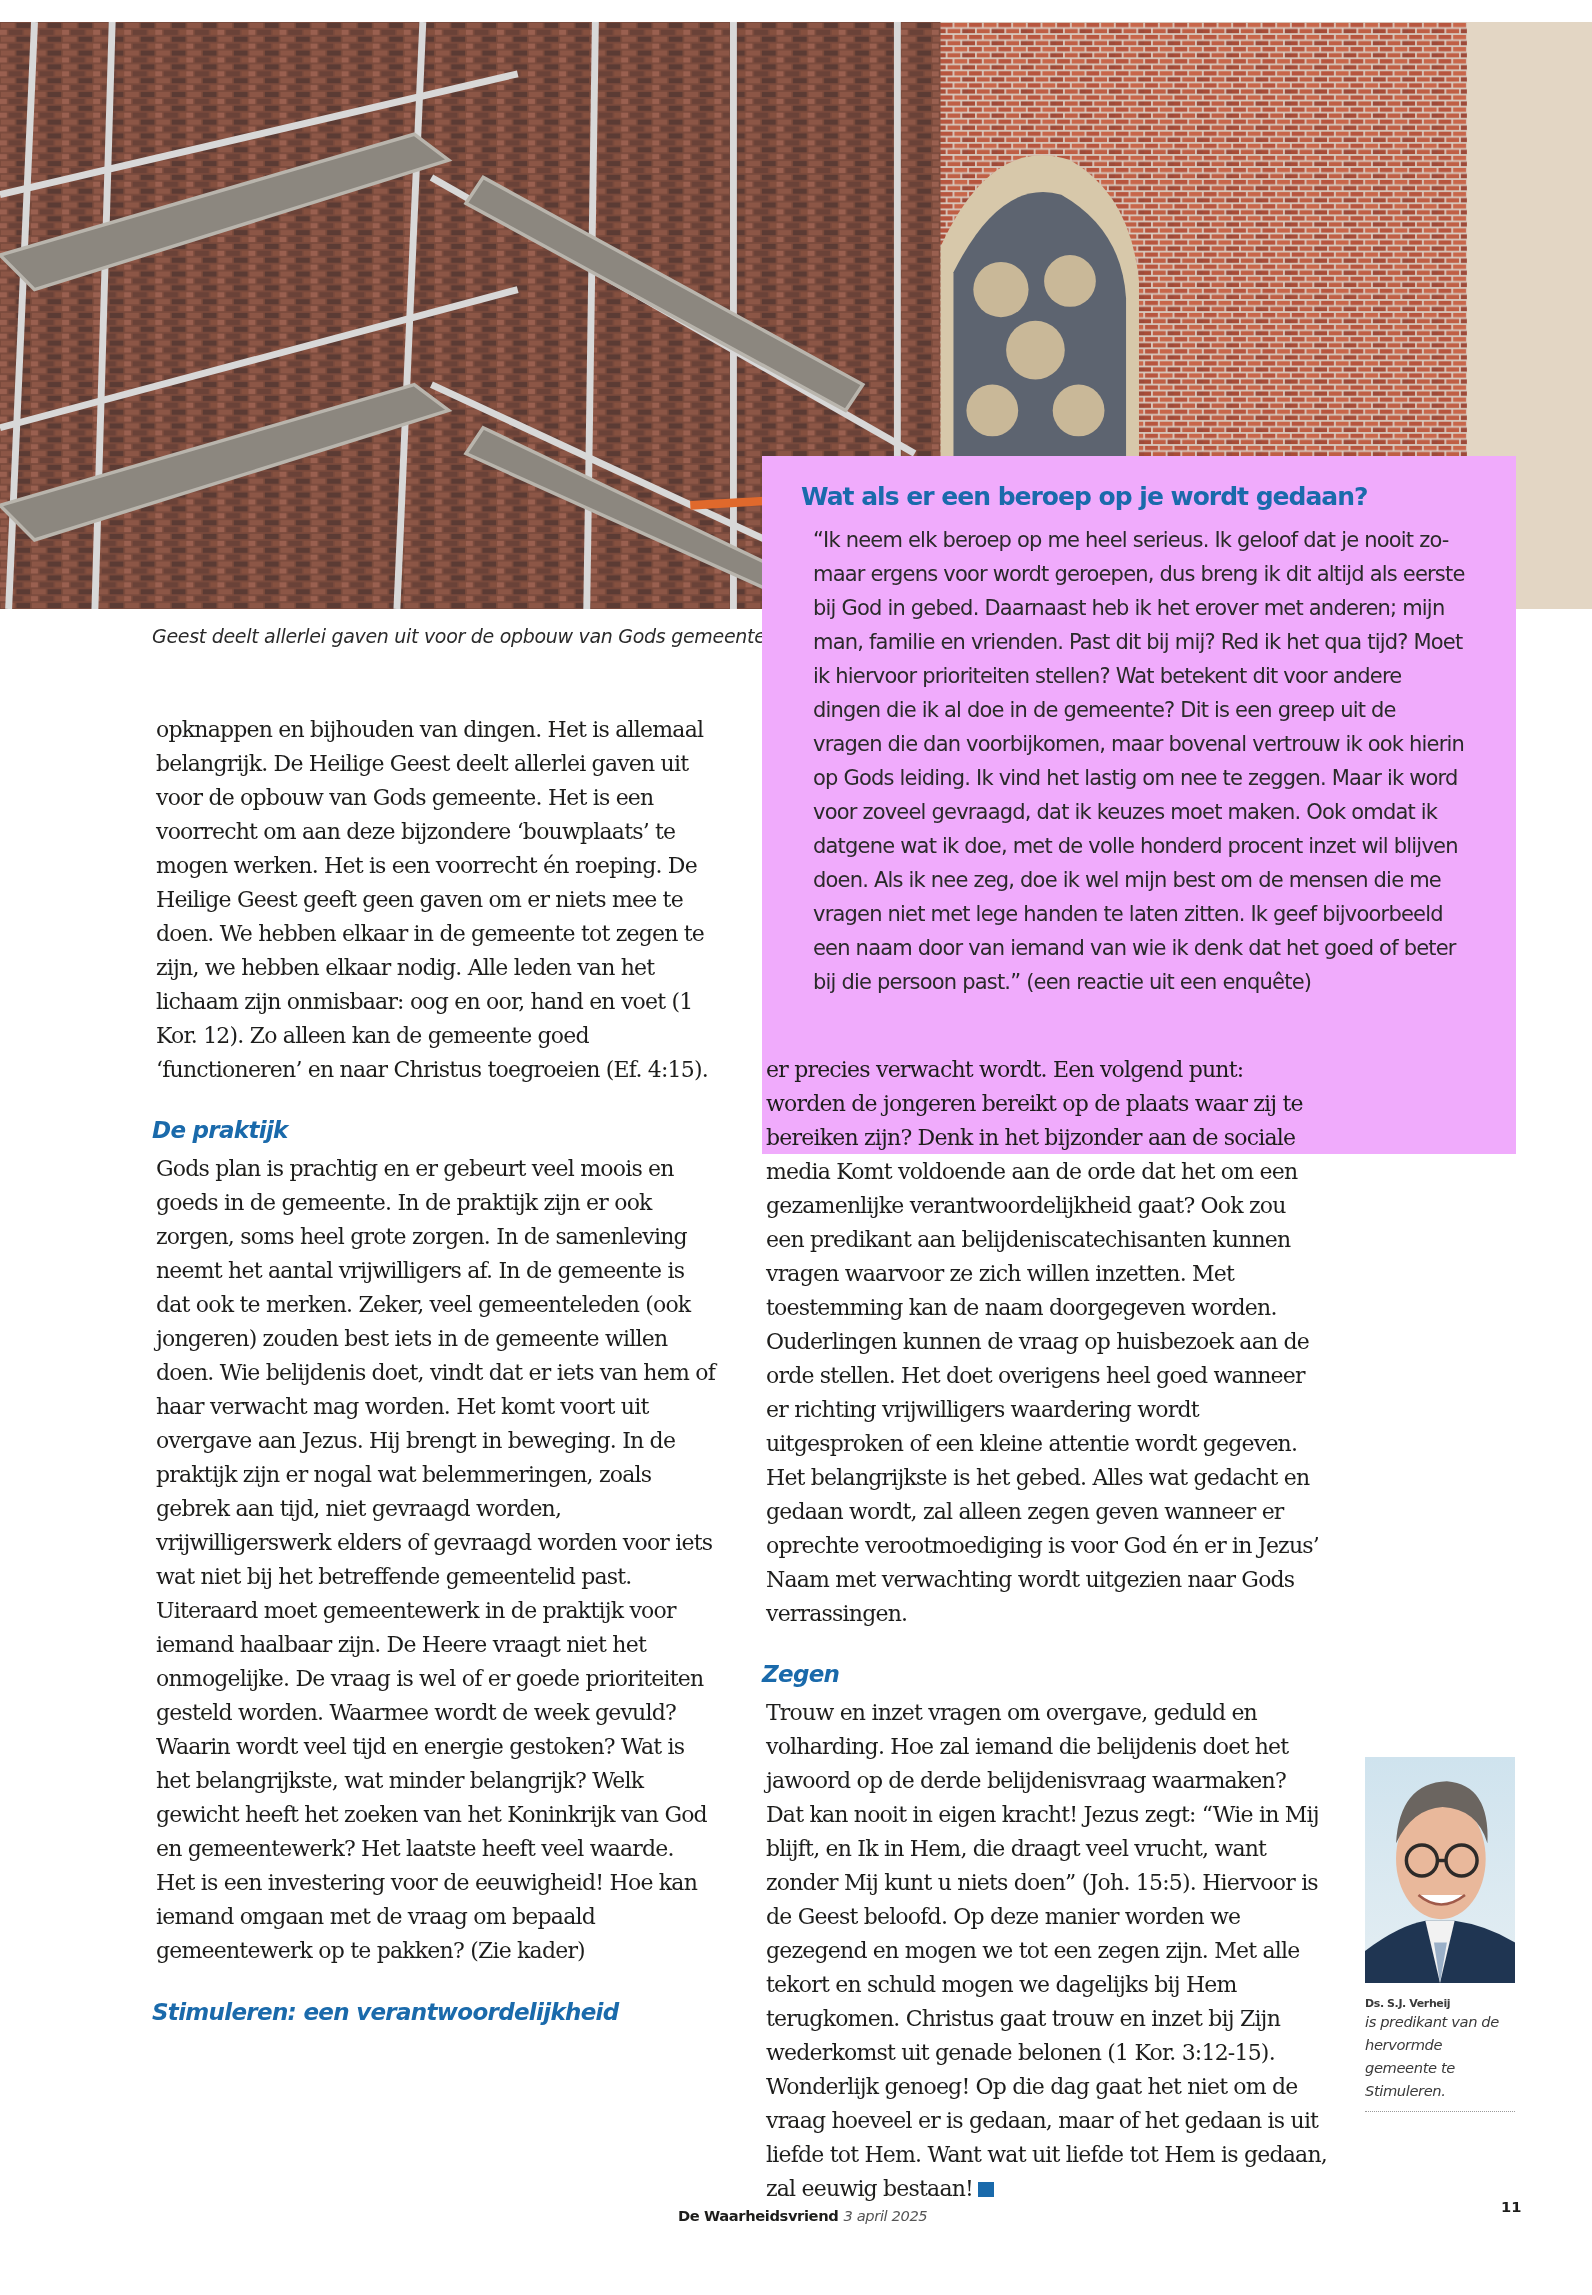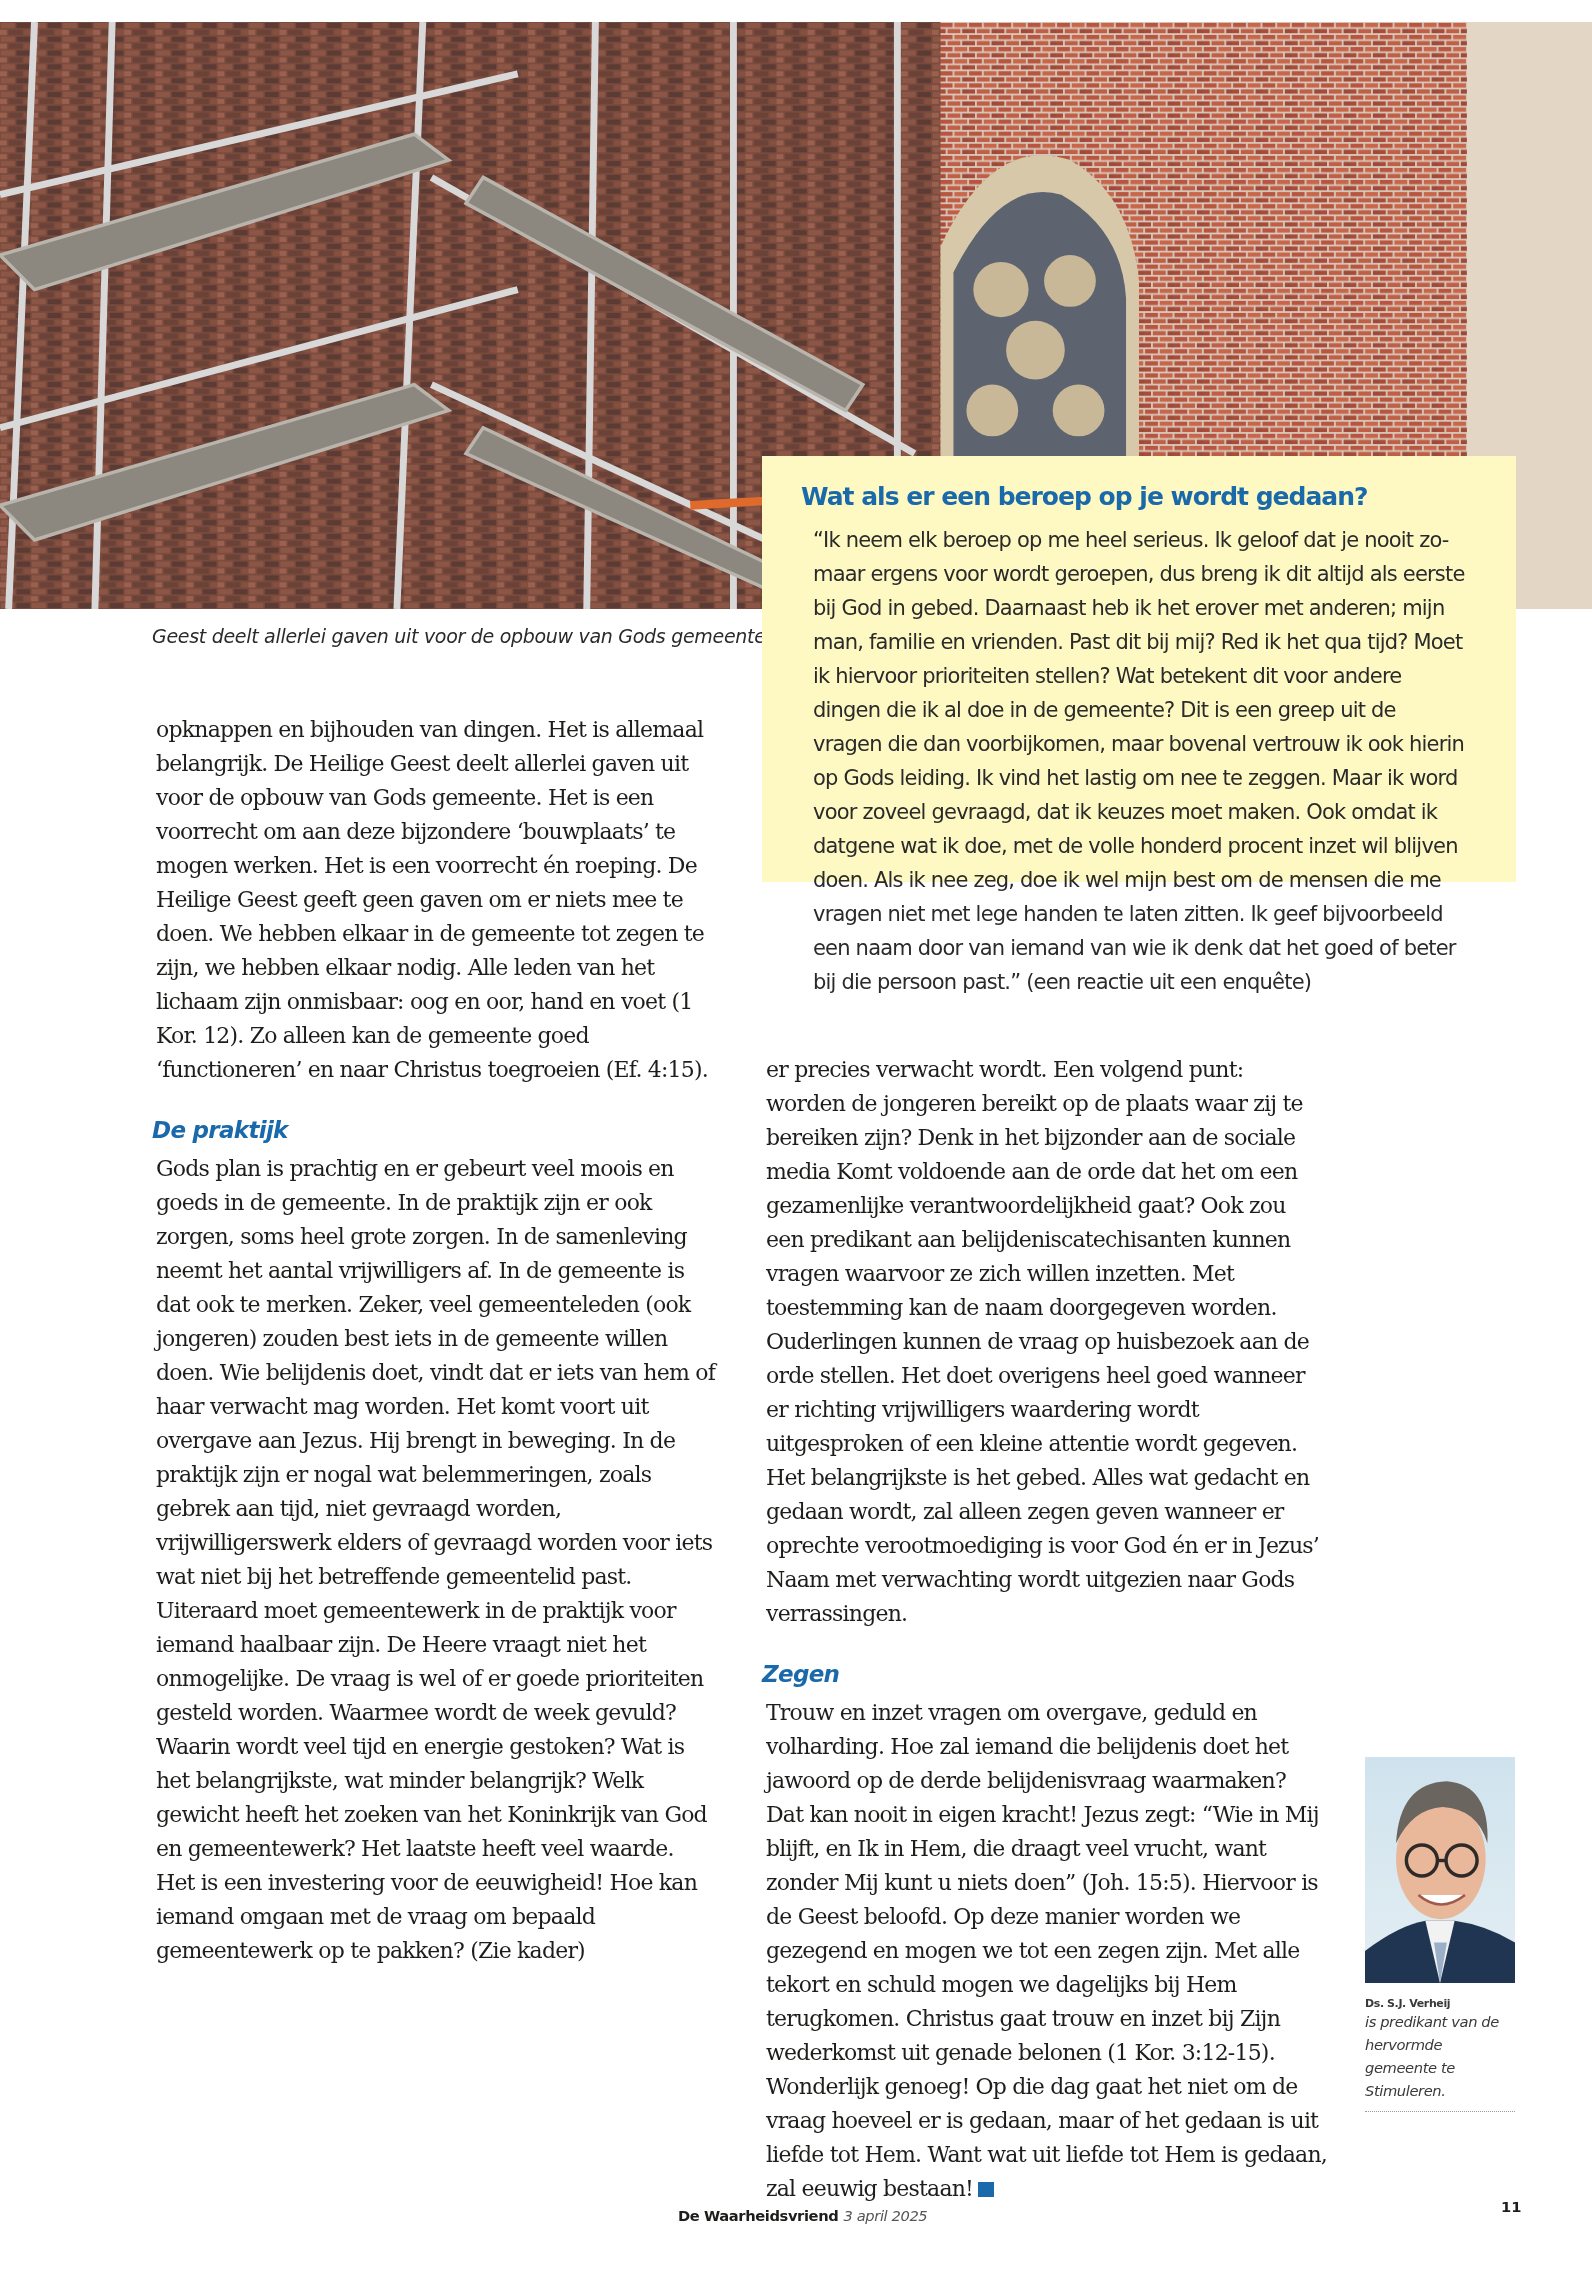--- a/index.html
+++ b/index.html
@@ -3,21 +3,21 @@
 <meta charset="utf-8">
 <style>
   html, body { margin:0; padding:0; }
   body { width:1592px; height:2295px; background:#ffffff; position:relative; overflow:hidden; font-family:"DejaVu Serif", serif; color:#1d1d1b; }
   .photo { position:absolute; left:0; top:21.6px; width:1592px; height:587px; overflow:hidden;
     background:
       linear-gradient(90deg, rgba(0,0,0,0) 0, rgba(0,0,0,0) 100%),
       #8a5a48; }
   .photo svg { position:absolute; left:0; top:0; width:100%; height:100%; }
   .caption { position:absolute; left:152px; top:625px; font-family:"DejaVu Sans", sans-serif; font-style:italic; font-size:19px; color:#2a2a2a; letter-spacing:-0.3px; }
-  .kader { position:absolute; left:762px; top:456px; width:754px; height:426px; background:#fef9c3; box-sizing:border-box; padding:26px 35px 0 39px; }
+  .kader { position:absolute; left:762px; top:456px; width:754px; height:698px; background:#f0abfc; box-sizing:border-box; padding:26px 35px 0 39px; }
   .kader h2 { margin:0 0 3.5px 0; font-family:"DejaVu Sans", sans-serif; font-weight:bold; font-size:25px; color:#1a6aab; letter-spacing:-1px; line-height:29px; }
   .kader p { margin:12px; font-family:"DejaVu Sans", sans-serif; font-size:21px; line-height:34px; color:#2a2a2a; letter-spacing:-0.8px; }
   .col { position:absolute; font-family:"DejaVu Serif", serif; font-size:22px; line-height:34px; color:#1d1d1b; letter-spacing:-0.8px; }
   .col p { margin:4px; }
   .col h3 { margin:0; font-family:"DejaVu Sans", sans-serif; font-style:italic; font-weight:bold; font-size:23px; line-height:35px; color:#1a6aab; letter-spacing:-0.7px; }
   .col .gap { height:22.4px; }
   .col1 { left:152px; top:709px; width:570px; }
   .col2 { left:762px; top:1049px; width:570px; }
   .endmark { display:inline-block; width:15.5px; height:15.5px; background:#1a6aab; margin-left:5.2px; vertical-align:-0.9px; }
   .author { position:absolute; left:1365px; top:1757px; width:150px; }
@@ -94,20 +94,21 @@
   <h2>Wat als er een beroep op je wordt gedaan?</h2>
   <p>“Ik neem elk beroep op me heel serieus. Ik geloof dat je nooit zo-maar ergens voor wordt geroepen, dus breng ik dit altijd als eerste bij God in gebed. Daarnaast heb ik het erover met anderen; mijn man, familie en vrienden. Past dit bij mij? Red ik het qua tijd? Moet ik hiervoor prioriteiten stellen? Wat betekent dit voor andere dingen die ik al doe in de gemeente? Dit is een greep uit de vragen die dan voorbijkomen, maar bovenal vertrouw ik ook hierin op Gods leiding. Ik vind het lastig om nee te zeggen. Maar ik word voor zoveel gevraagd, dat ik keuzes moet maken. Ook omdat ik datgene wat ik doe, met de volle honderd procent inzet wil blijven doen. Als ik nee zeg, doe ik wel mijn best om de mensen die me vragen niet met lege handen te laten zitten. Ik geef bijvoorbeeld een naam door van iemand van wie ik denk dat het goed of beter bij die persoon past.” (een reactie uit een enquête)</p>
 </div>
 
 <div class="col col1">
   <p>opknappen en bijhouden van dingen. Het is allemaal belangrijk. De Heilige Geest deelt allerlei gaven uit voor de opbouw van Gods gemeente. Het is een voorrecht om aan deze bijzondere ‘bouwplaats’ te mogen werken. Het is een voorrecht én roeping. De Heilige Geest geeft geen gaven om er niets mee te doen. We hebben elkaar in de gemeente tot zegen te zijn, we hebben elkaar nodig. Alle leden van het lichaam zijn onmisbaar: oog en oor, hand en voet (1 Kor. 12). Zo alleen kan de gemeente goed ‘functioneren’ en naar Christus toegroeien (Ef. 4:15).</p>
   <div class="gap"></div>
   <h3>De praktijk</h3>
   <p>Gods plan is prachtig en er gebeurt veel moois en goeds in de gemeente. In de praktijk zijn er ook zorgen, soms heel grote zorgen. In de samenleving neemt het aantal vrijwilligers af. In de gemeente is dat ook te merken. Zeker, veel gemeenteleden (ook jongeren) zouden best iets in de gemeente willen doen. Wie belijdenis doet, vindt dat er iets van hem of haar verwacht mag worden. Het komt voort uit overgave aan Jezus. Hij brengt in beweging. In de praktijk zijn er nogal wat belemmeringen, zoals gebrek aan tijd, niet gevraagd worden, vrijwilligerswerk elders of gevraagd worden voor iets wat niet bij het betreffende gemeentelid past. Uiteraard moet gemeentewerk in de praktijk voor iemand haalbaar zijn. De Heere vraagt niet het onmogelijke. De vraag is wel of er goede prioriteiten gesteld worden. Waarmee wordt de week gevuld? Waarin wordt veel tijd en energie gestoken? Wat is het belangrijkste, wat minder belangrijk? Welk gewicht heeft het zoeken van het Koninkrijk van God en gemeentewerk? Het laatste heeft veel waarde. Het is een investering voor de eeuwigheid! Hoe kan iemand omgaan met de vraag om bepaald gemeentewerk op te pakken? (Zie kader)</p>
   <div class="gap"></div>
+  <h3>Stimuleren: een verantwoordelijkheid</h3>
 </div>
 
 <div class="col col2">
   <p>er precies verwacht wordt. Een volgend punt: worden de jongeren bereikt op de plaats waar zij te bereiken zijn? Denk in het bijzonder aan de sociale media Komt voldoende aan de orde dat het om een gezamenlijke verantwoordelijkheid gaat? Ook zou een predikant aan belijdeniscatechisanten kunnen vragen waarvoor ze zich willen inzetten. Met toestemming kan de naam doorgegeven worden. Ouderlingen kunnen de vraag op huisbezoek aan de orde stellen. Het doet overigens heel goed wanneer er richting vrijwilligers waardering wordt uitgesproken of een kleine attentie wordt gegeven. Het belangrijkste is het gebed. Alles wat gedacht en gedaan wordt, zal alleen zegen geven wanneer er oprechte verootmoediging is voor God én er in Jezus’ Naam met verwachting wordt uitgezien naar Gods verrassingen.</p>
   <div class="gap"></div>
   <h3>Zegen</h3>
   <p><span>Trouw en inzet vragen om overgave, geduld en volharding. Hoe zal iemand die belijdenis doet het jawoord op de derde belijdenisvraag waarmaken? Dat kan nooit in eigen kracht! Jezus zegt: “Wie in Mij blijft, en Ik in Hem, die draagt veel vrucht, want zonder Mij kunt u niets doen” (Joh. 15:5). Hiervoor is de Geest beloofd. Op deze manier worden we gezegend en mogen we tot een zegen zijn. Met alle tekort en schuld mogen we dagelijks bij Hem terugkomen. Christus gaat trouw en inzet bij Zijn wederkomst uit genade belonen (1 Kor. 3:12-15). Wonderlijk genoeg! Op die dag gaat het niet om de vraag hoeveel er is gedaan, maar of het gedaan is uit liefde tot Hem. Want wat uit liefde tot Hem is gedaan, zal eeuwig bestaan!</span><span class="endmark"></span></p>
 </div>
 
 <div class="author">

